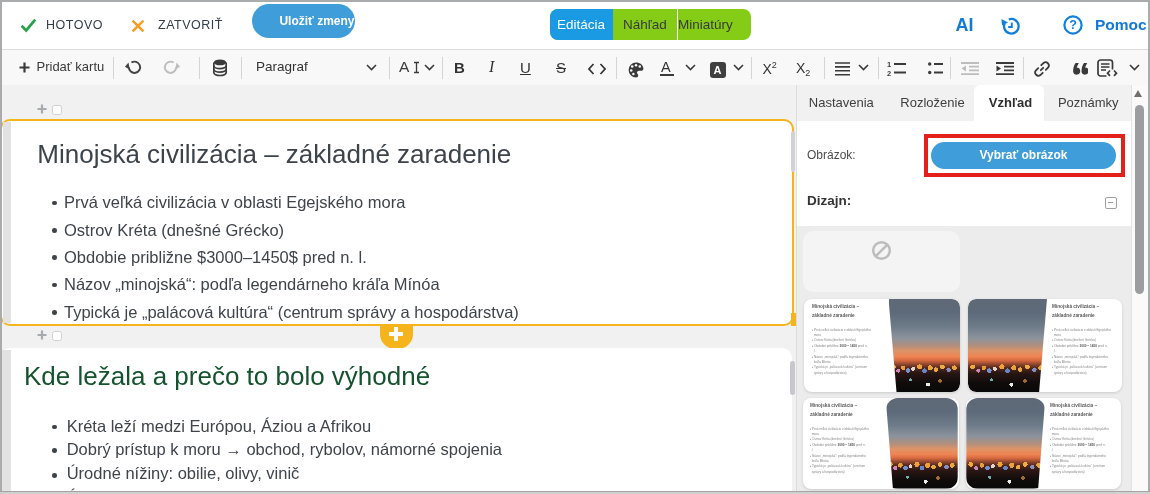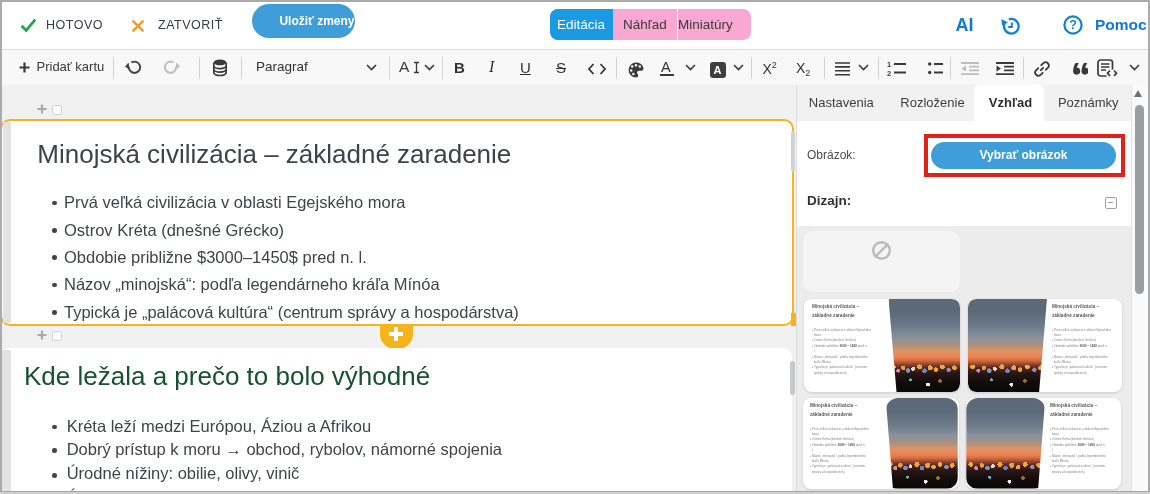--- a/index.html
+++ b/index.html
@@ -44,21 +44,21 @@
   <svg class="abs" style="left:18px;top:16px" width="17" height="15" viewBox="0 0 17 15">
       <path d="M1.6 7.8 L6.2 12.4 L15.2 1.6" fill="none" stroke="#27a24b" stroke-width="2.7"></path>
     </svg>
   <div class="abs" style="left:44px;top:16px;font-size:12.5px;letter-spacing:0.5px;color:#333e49">HOTOVO</div>
   <svg class="abs" style="left:129px;top:17px" width="14" height="14" viewBox="0 0 14 14">
       <path d="M1.6 1.6 L12.4 12.4 M12.4 1.6 L1.6 12.4" stroke="#f69e26" stroke-width="2.6" fill="none"></path>
     </svg>
   <div class="abs" style="left:156px;top:16px;font-size:12.5px;letter-spacing:0.5px;color:#333e49">ZATVORIŤ</div>
   <div class="abs" style="left:249.5px;top:2px;width:103px;height:34px;border-radius:17px;background:#3f9dda;color:#fff;font-size:12px;font-weight:700;text-align:right;line-height:34px">Uložiť zmeny</div>
 
-  <div class="abs" style="left:547.5px;top:7px;width:201.5px;height:31px;border-radius:8px;background:#f9a8d4;overflow:hidden;display:flex">
+  <div class="abs" style="left:547.5px;top:7px;width:201.5px;height:31px;border-radius:8px;background:#84cc16;overflow:hidden;display:flex">
     <div style="width:63.2px;background:#199ae2;color:#fff;font-size:13.5px;text-align:center;line-height:31px">Editácia</div>
     <div style="width:65.3px;border-right:1px solid #fff;color:#3b3b3b;font-size:13.5px;text-align:center;line-height:31px">Náhľad</div>
     <div style="flex:1;color:#3b3b3b;font-size:13.5px;line-height:31px">Miniatúry</div>
   </div>
   <div class="abs" style="left:953.5px;top:12.5px;font-size:18px;font-weight:700;color:#1379d8">AI</div>
   <svg class="abs" style="left:999px;top:13.5px" width="20" height="20" viewBox="0 0 20 20">
     <path d="M7.8 3.4 A7.3 7.3 0 1 1 3.7 7.2" fill="none" stroke="#1180dc" stroke-width="2.3"></path>
     <path d="M0.4 3.0 L1.0 9.6 L7.0 6.4 Z" fill="#1180dc"></path>
     <path d="M10.8 6.6 V11 H7.2" fill="none" stroke="#1180dc" stroke-width="1.9"></path>
   </svg>

